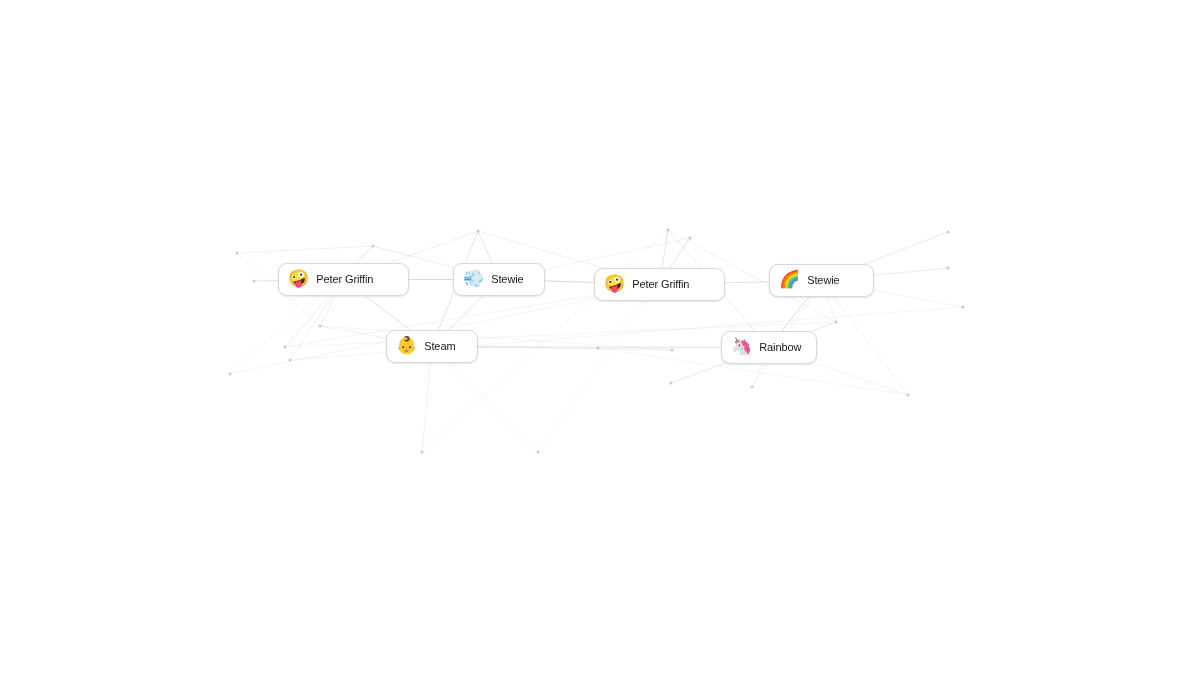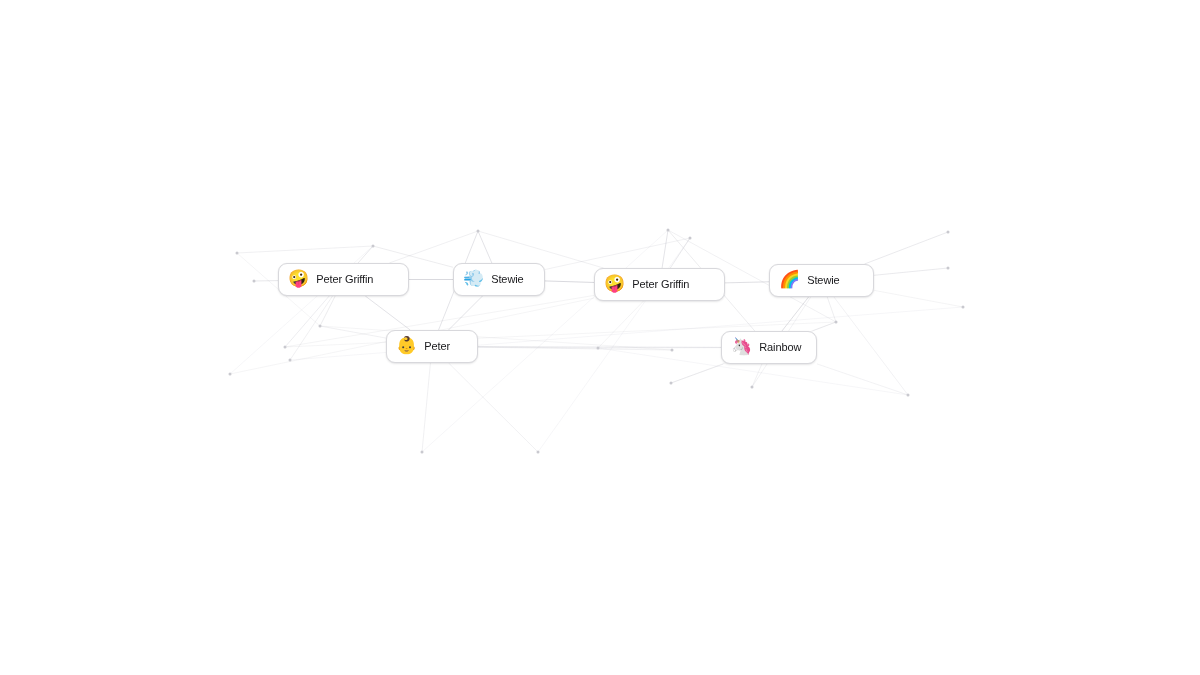--- a/index.html
+++ b/index.html
@@ -140,21 +140,21 @@
       <div class="node-chip" style="left: 594px; top: 268px; width: 131px; height: 33px;">
         <span class="node-emoji">🤪</span>
         <span class="node-label">Peter Griffin</span>
       </div>
       <div class="node-chip" style="left: 769px; top: 264px; width: 105px; height: 33px;">
         <span class="node-emoji">🌈</span>
         <span class="node-label">Stewie</span>
       </div>
       <div class="node-chip" style="left: 386px; top: 330px; width: 92px; height: 33px;">
         <span class="node-emoji">👶</span>
-        <span class="node-label">Peter</span>
+        <span class="node-label">Steam</span>
       </div>
       <div class="node-chip" style="left: 721px; top: 331px; width: 96px; height: 33px;">
         <span class="node-emoji">🦄</span>
         <span class="node-label">Rainbow</span>
       </div>
       <div class="dot-node" style="left: 254px; top: 281px; background: rgb(201, 201, 207);"></div>
       <div class="dot-node" style="left: 237px; top: 253px; background: rgb(201, 201, 207);"></div>
       <div class="dot-node" style="left: 373px; top: 246px; background: rgb(201, 201, 207);"></div>
       <div class="dot-node" style="left: 478px; top: 231px; background: rgb(201, 201, 207);"></div>
       <div class="dot-node" style="left: 668px; top: 230px; background: rgb(201, 201, 207);"></div>

